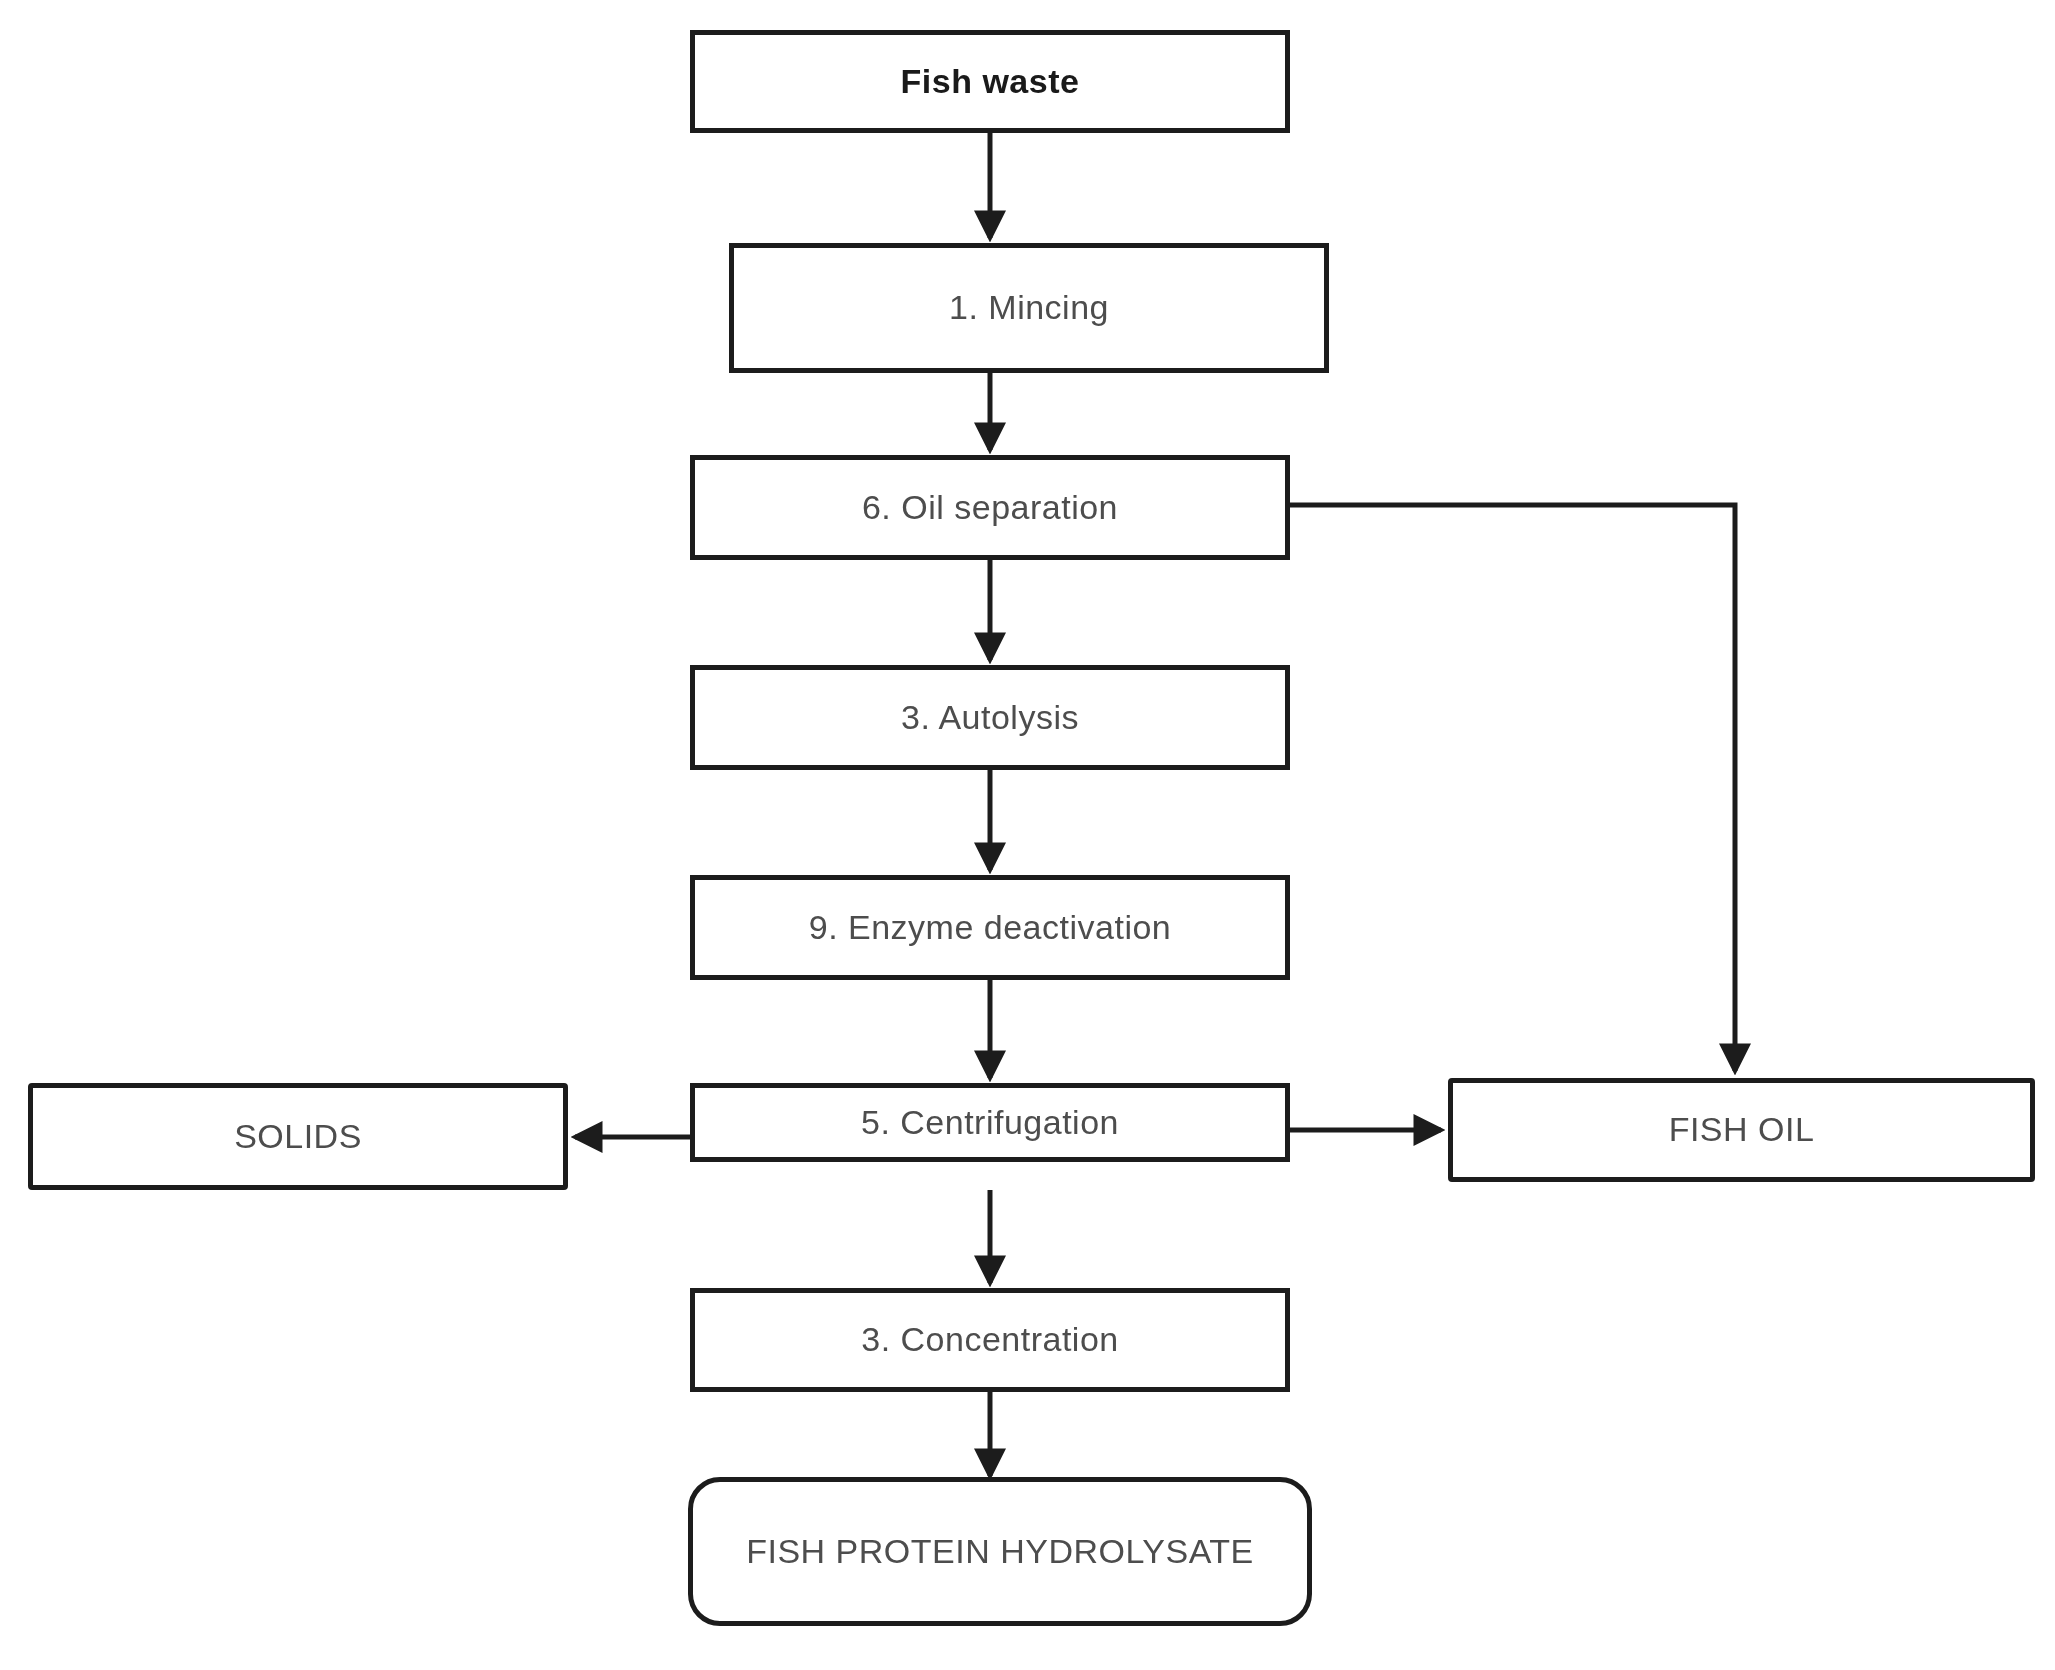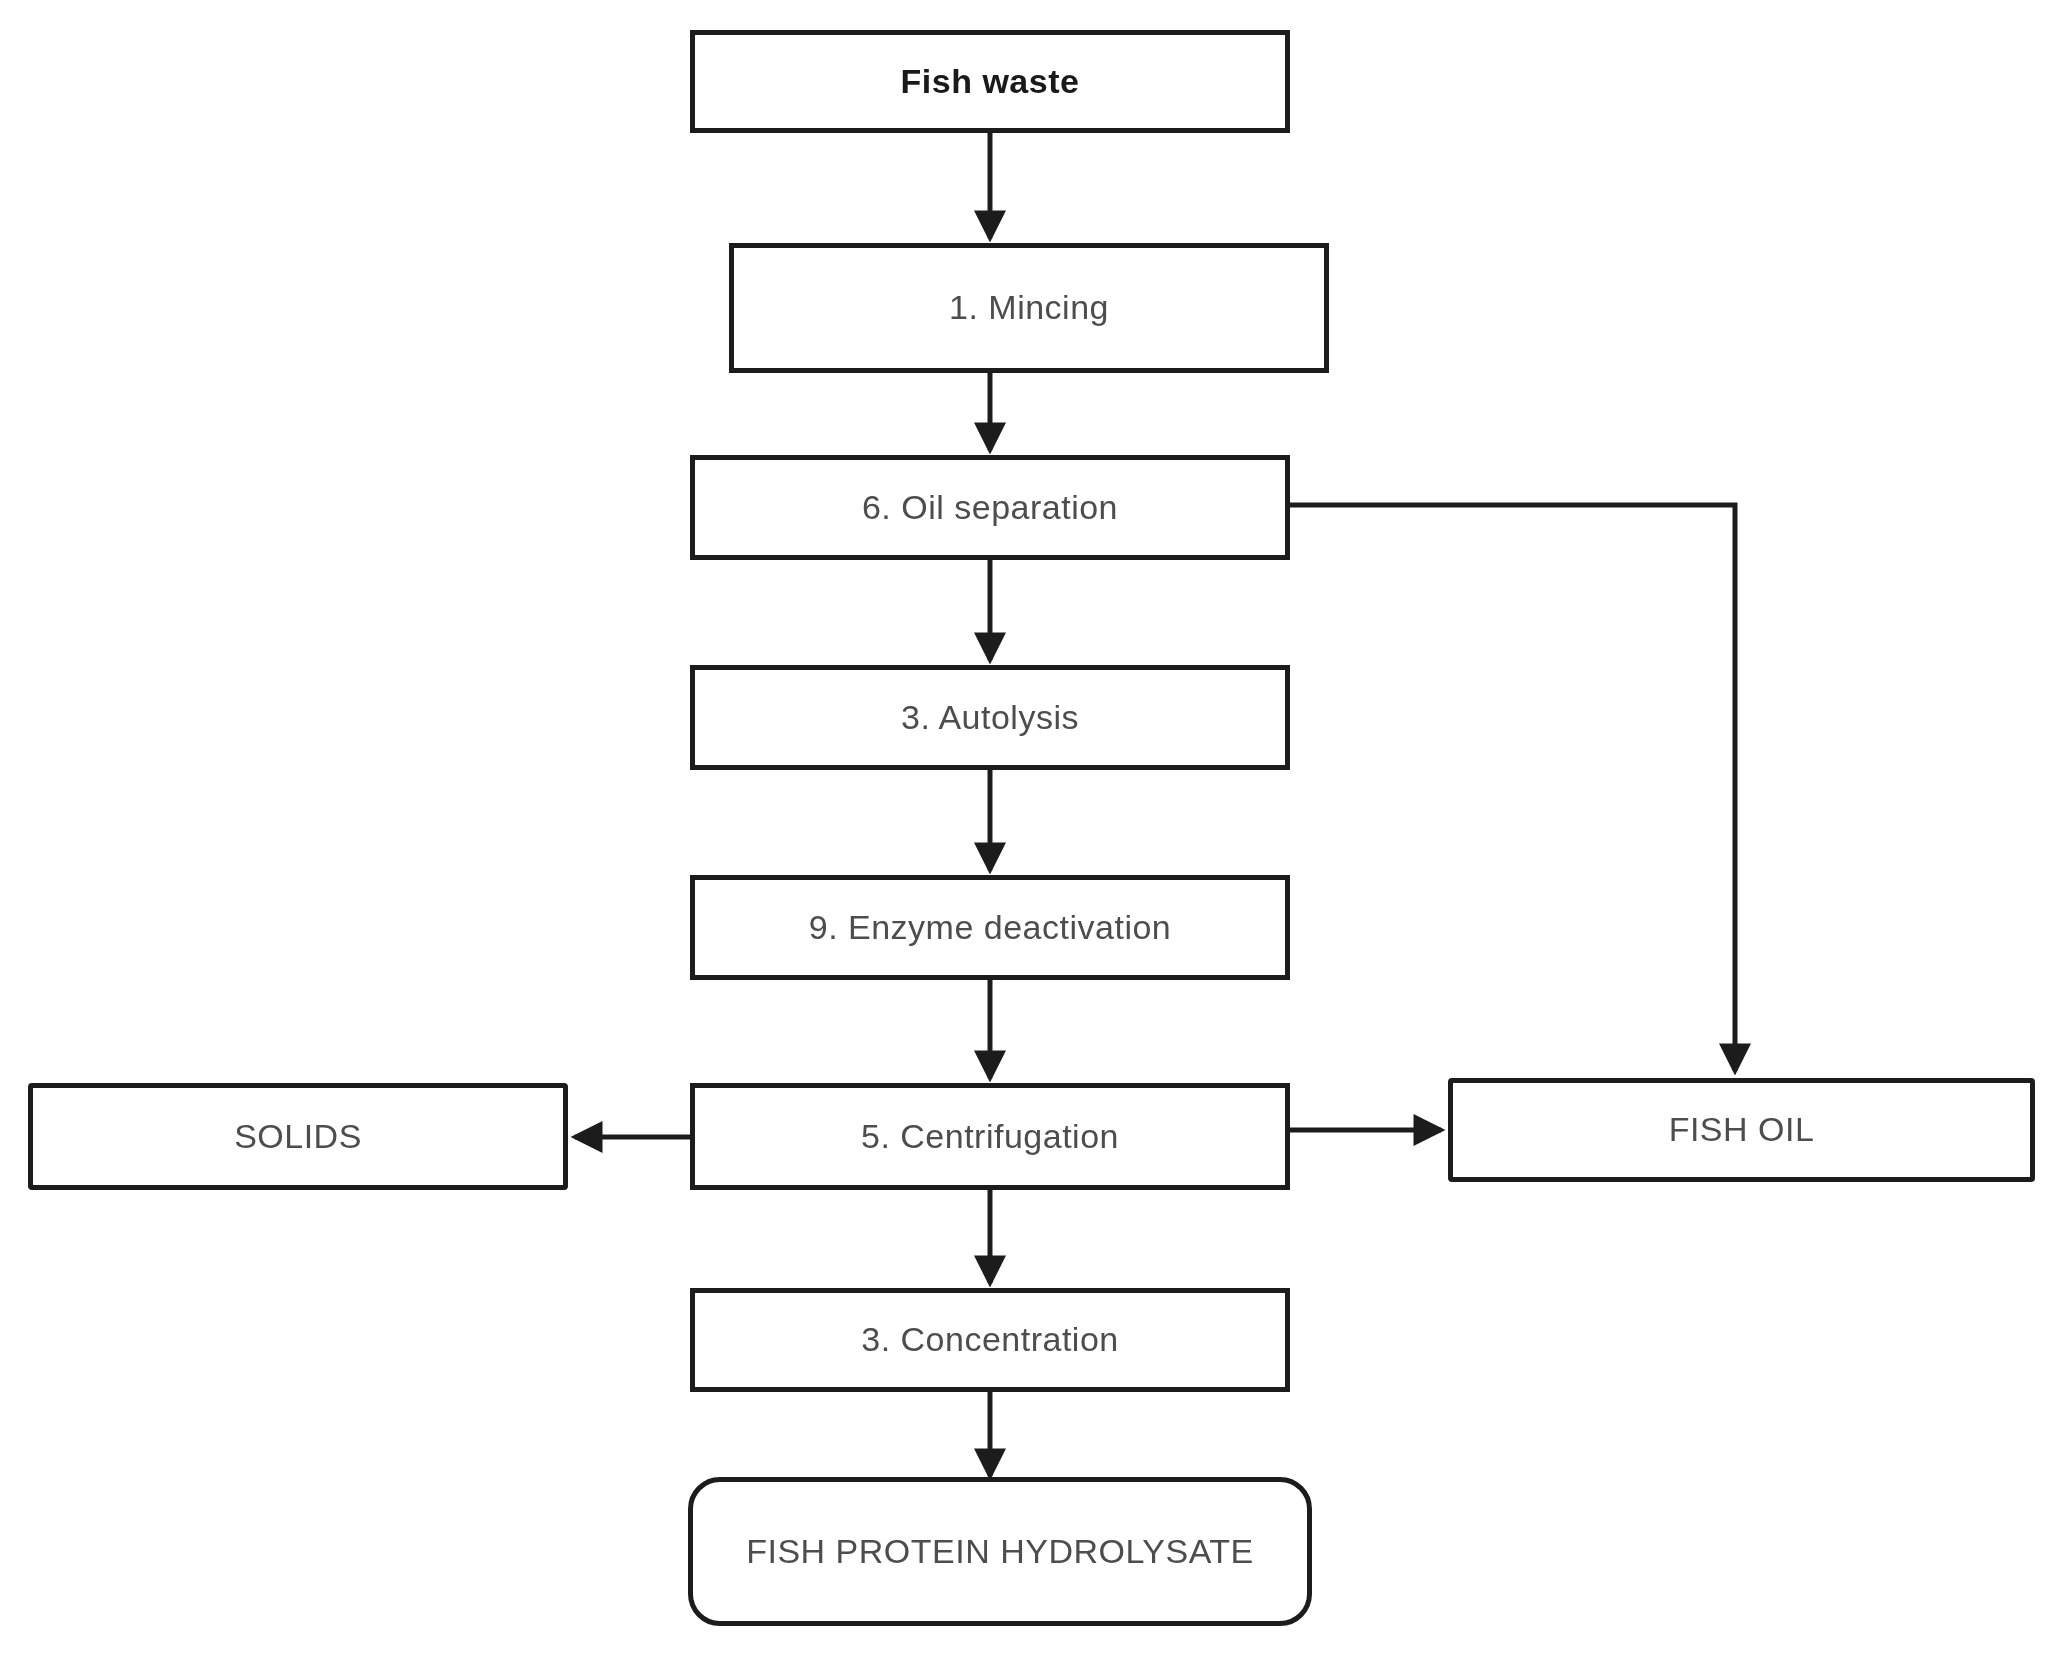--- a/index.html
+++ b/index.html
@@ -45,21 +45,21 @@
   }
   .rounded-sm { border-radius: 4px; }
   .rounded-lg { border-radius: 32px; }
 
   
   #node-fish-waste   { left: 690px;  top: 30px;   width: 600px; height: 103px; }
   #node-mincing      { left: 690px;  top: 243px;  width: 600px; height: 130px; margin-left: 39px; }
   #node-oil-sep      { left: 690px;  top: 455px;  width: 600px; height: 105px; }
   #node-autolysis    { left: 690px;  top: 665px;  width: 600px; height: 105px; text-align: right; }
   #node-enzyme       { left: 690px;  top: 875px;  width: 600px; height: 105px; }
-  #node-centrifuge   { left: 690px;  top: 1083px; width: 600px; height: 107px; }
+  #node-centrifuge   { left: 690px;  top: 1083px; width: 600px; height: 79px; }
   #node-concentrate  { left: 690px;  top: 1288px; width: 600px; height: 104px; }
   #node-fph          { left: 688px;  top: 1477px; width: 624px; height: 149px; }
   #node-solids       { left: 28px;   top: 1083px; width: 540px; height: 107px; }
   #node-fish-oil     { left: 1448px; top: 1078px; width: 587px; height: 104px; }
 </style>
 </head>
 <body>
 
 <div id="canvas">
 

